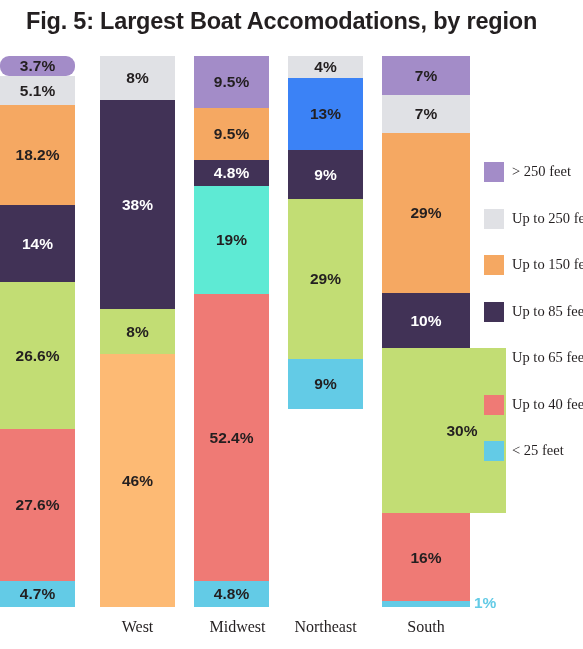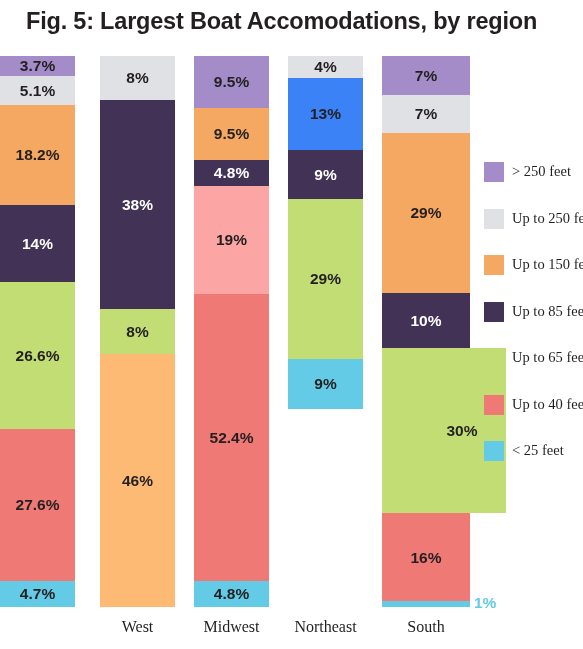--- a/index.html
+++ b/index.html
@@ -115,21 +115,21 @@
 </head>
 <body>
 
 <div id="chart-figure">
 
   <div id="chart-title">Fig. 5: Largest Boat Accomodations, by region</div>
 
   <div id="plot-area">
       <div class="bar-column" style="left: 0px; width: 75px;">
         <div class="bar-stack">
-          <div class="segment" style="background: rgb(163, 140, 200); height: 20.4074px;">
+          <div class="segment" style="background: rgb(163, 140, 200); height: 20.4074px; border-radius: 9px;">
             <span class="segment-label">3.7%</span>
           </div>
           <div class="segment" style="background: rgb(224, 225, 229); height: 28.1291px;">
             <span class="segment-label">5.1%</span>
           </div>
           <div class="segment" style="background: rgb(245, 168, 98); height: 100.382px;">
             <span class="segment-label">18.2%</span>
           </div>
           <div class="segment" style="background: rgb(65, 50, 86); height: 77.2172px;">
             <span class="segment-label light">14%</span>
@@ -165,21 +165,21 @@
         <div class="bar-stack">
           <div class="segment" style="background: rgb(163, 140, 200); height: 52.345px;">
             <span class="segment-label">9.5%</span>
           </div>
           <div class="segment" style="background: rgb(245, 168, 98); height: 52.345px;">
             <span class="segment-label">9.5%</span>
           </div>
           <div class="segment" style="background: rgb(65, 50, 86); height: 26.448px;">
             <span class="segment-label light">4.8%</span>
           </div>
-          <div class="segment" style="background: #fca5a5; height: 109px;">
+          <div class="segment" style="background: #5eead4; height: 109px;">
             <span class="segment-label">19%</span>
           </div>
           <div class="segment" style="background: rgb(239, 122, 117); height: 288.724px;">
             <span class="segment-label">52.4%</span>
           </div>
           <div class="segment" style="background: rgb(99, 203, 230); height: 26.448px;">
             <span class="segment-label">4.8%</span>
           </div>
         </div>
       </div>
@@ -255,16 +255,16 @@
         <span class="legend-text">Up to 40 feet</span>
       </div>
       <div class="legend-item">
         <span class="legend-swatch" style="background: rgb(99, 203, 230);"></span>
         <span class="legend-text">&lt; 25 feet</span>
       </div>
     </div>
 
 <div class="cat-label" style="left: 0px; width: 75px; margin-top: 31px;">Overall</div>
     <div class="cat-label" style="left: 100px; width: 75px;">West</div>
-    <div class="cat-label" style="left: 194px; width: 75px;">Midwest</div>
+    <div class="cat-label" style="left: 200px; width: 75px;">Midwest</div>
     <div class="cat-label" style="left: 288px; width: 75px;">Northeast</div>
     <div class="cat-label" style="left: 382px; width: 88px;">South</div>
   </div>
 
 </body></html>

